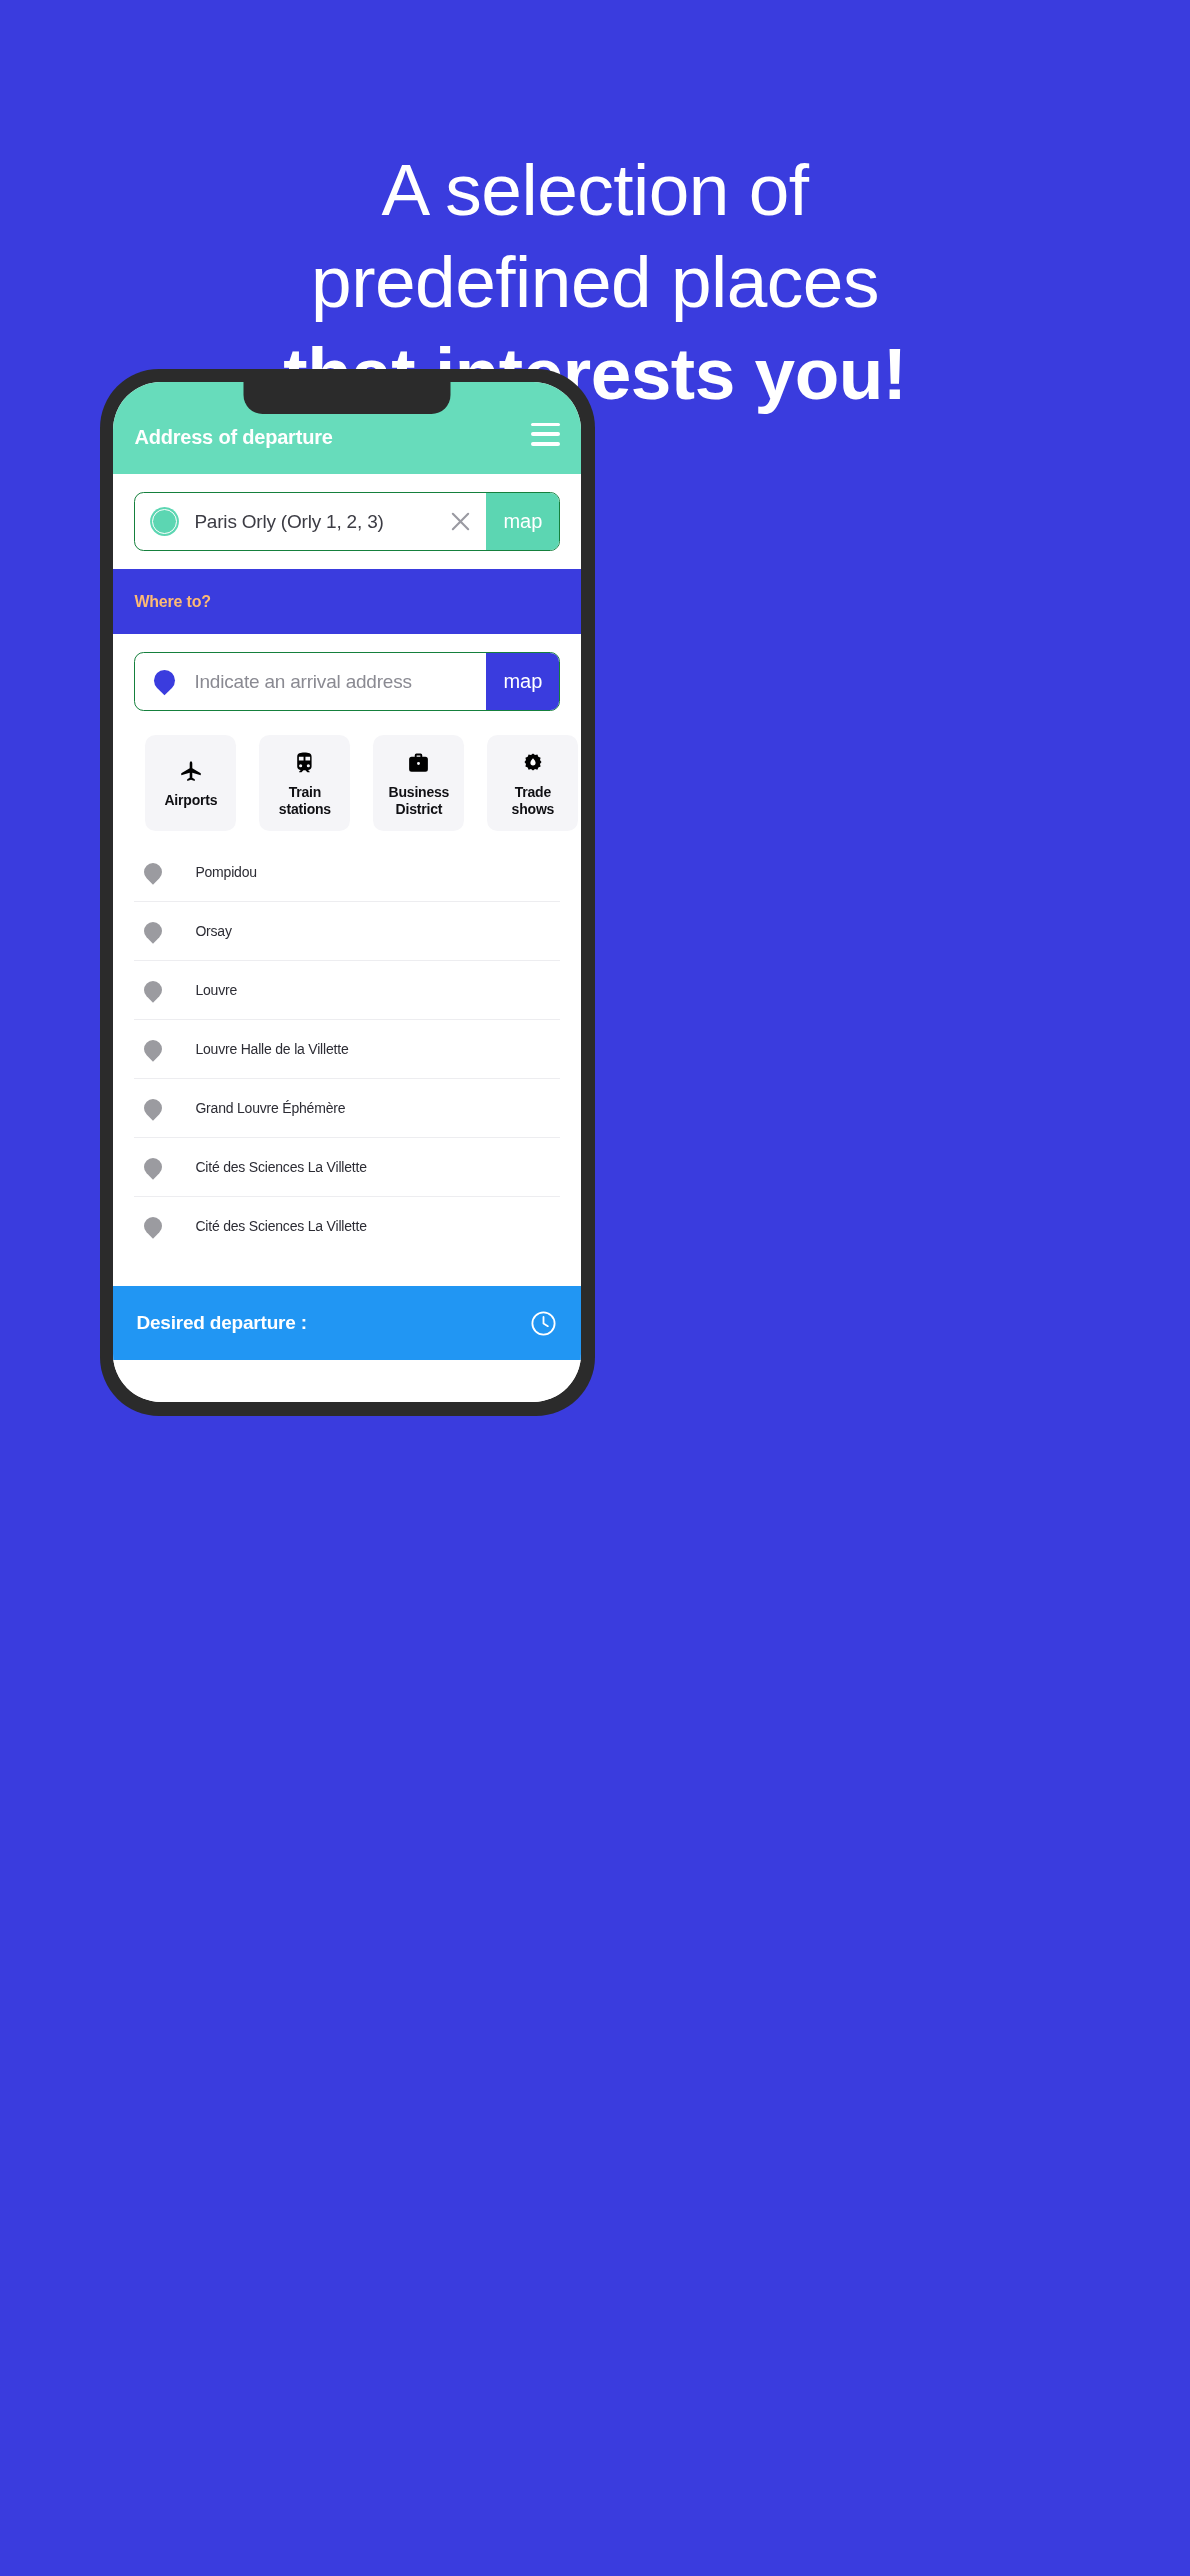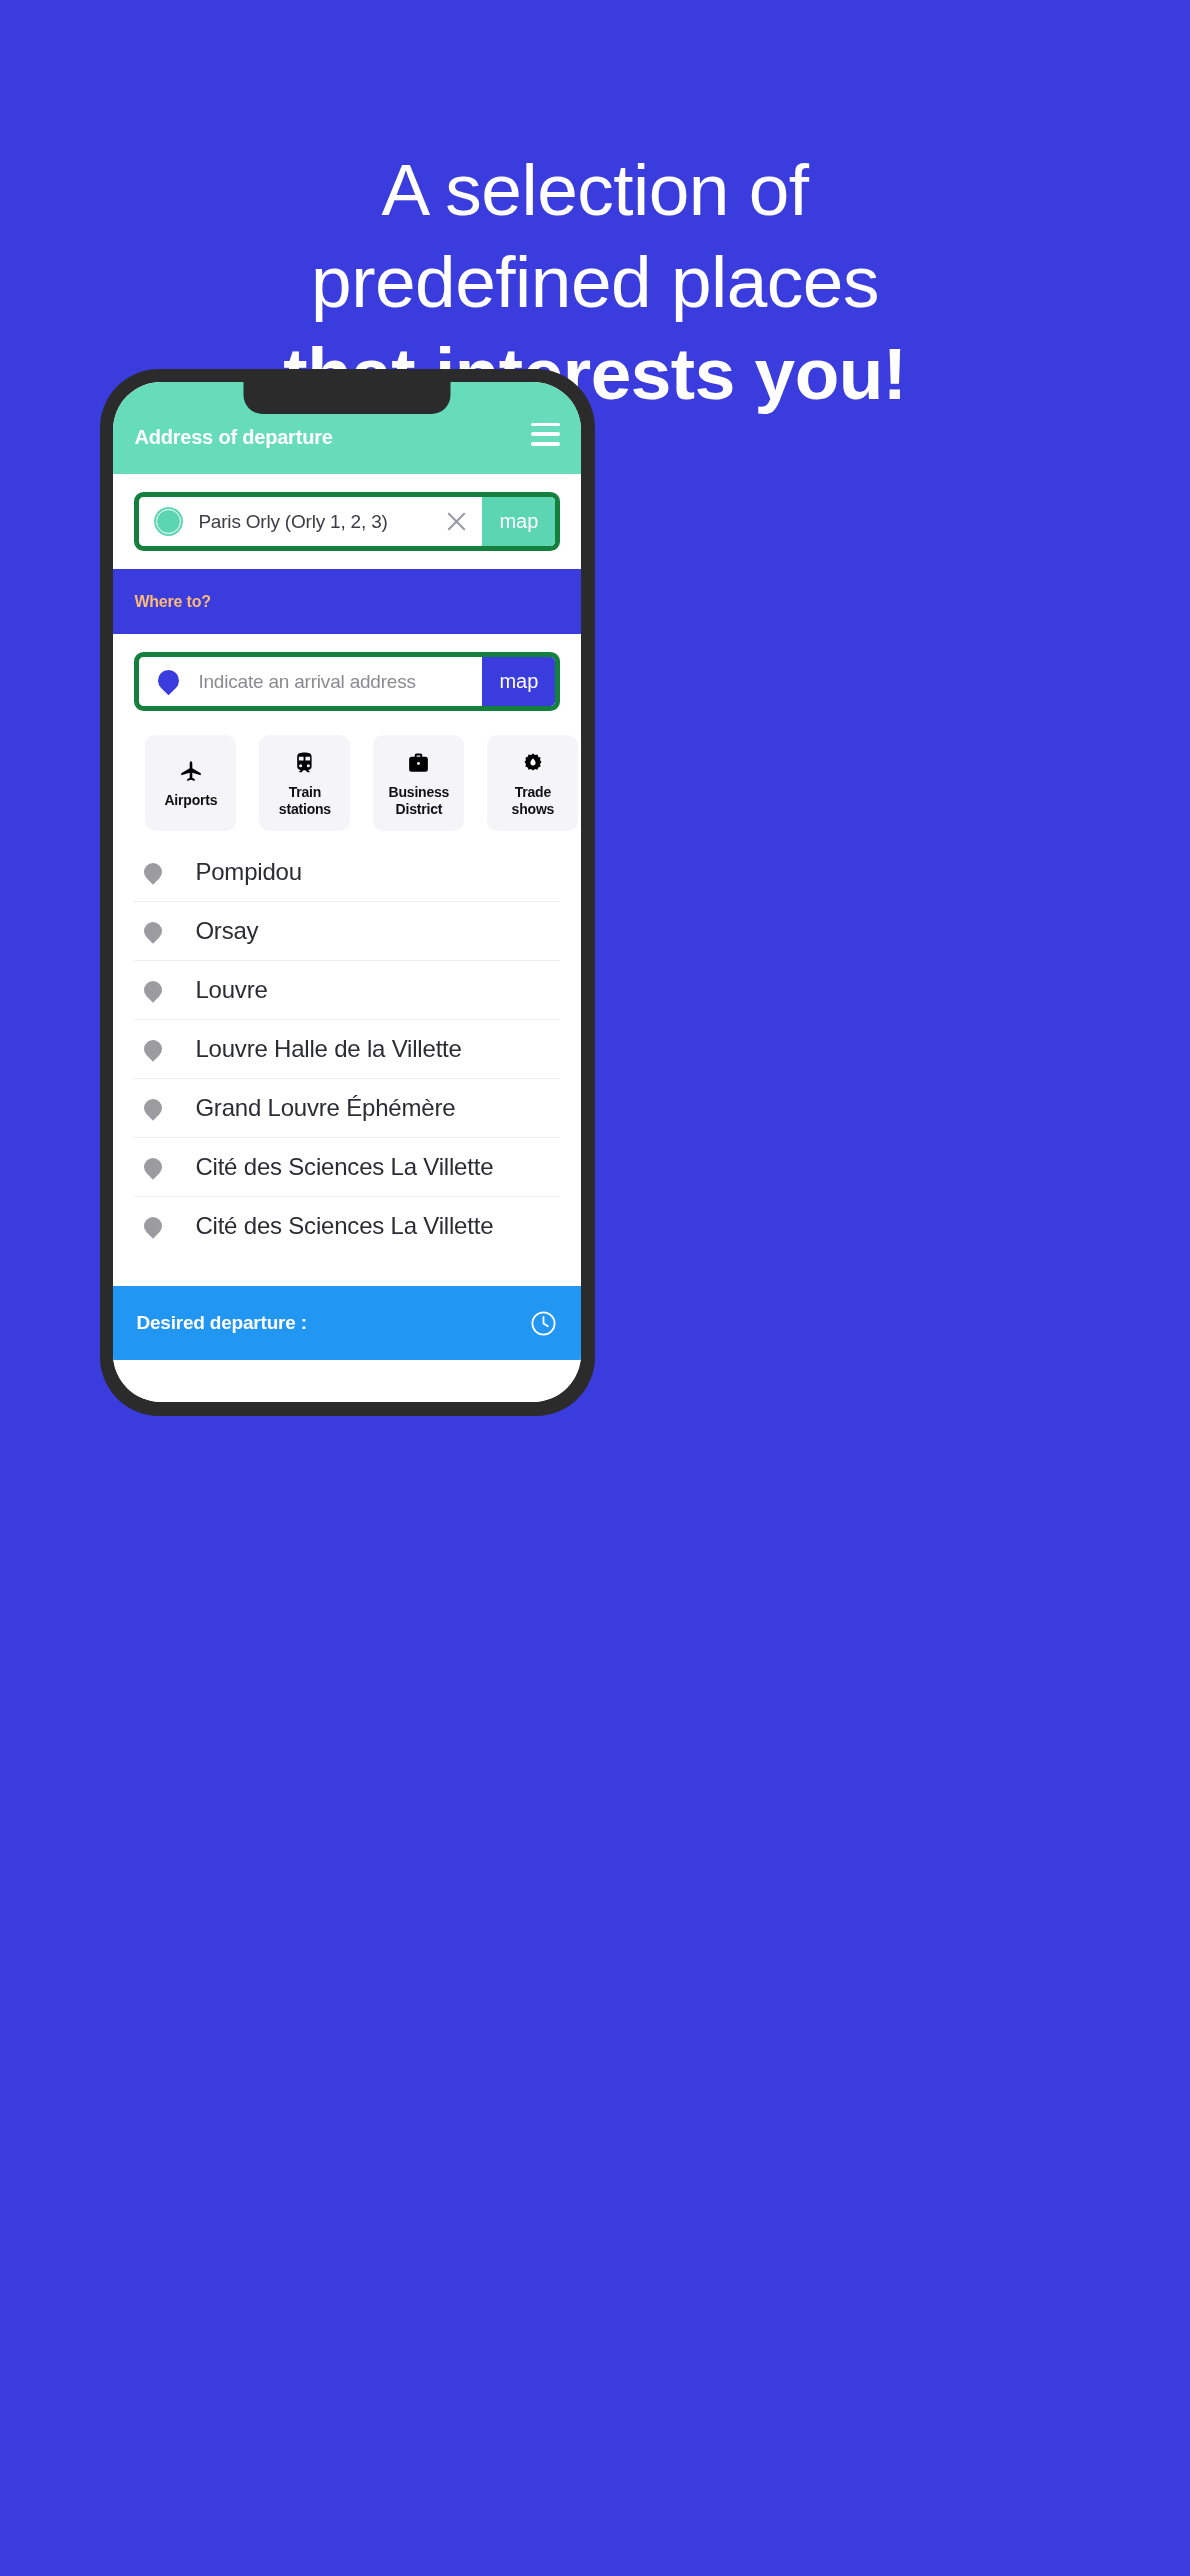--- a/index.html
+++ b/index.html
@@ -104,21 +104,21 @@
   
   .field-row {
     background: #FFFFFF;
     padding: 18px 21px;
     flex: none;
   }
   .field {
     display: flex;
     align-items: stretch;
     height: 59px;
-    border: 5px solid #15803d;
+    border: 1px solid #15803d;
     border-radius: 9.6px;
     background: #FFFFFF;
     overflow: hidden;
   }
   .field-icon-wrap {
     width: 59px;
     display: flex;
     align-items: center;
     justify-content: center;
     flex: none;
@@ -251,21 +251,21 @@
     flex: none;
   }
   .place-pin {
     width: 18px;
     height: 18px;
     background: #9B9BA0;
     border-radius: 50% 50% 50% 0;
     transform: rotate(-45deg);
   }
   .place-name {
-    font-size: 24px;
+    font-size: 14px;
     color: #2C2C34;
     letter-spacing: -0.2px;
   }
 
   
   .bottombar {
     background: #2196F3;
     height: 74px;
     display: flex;
     align-items: center;

